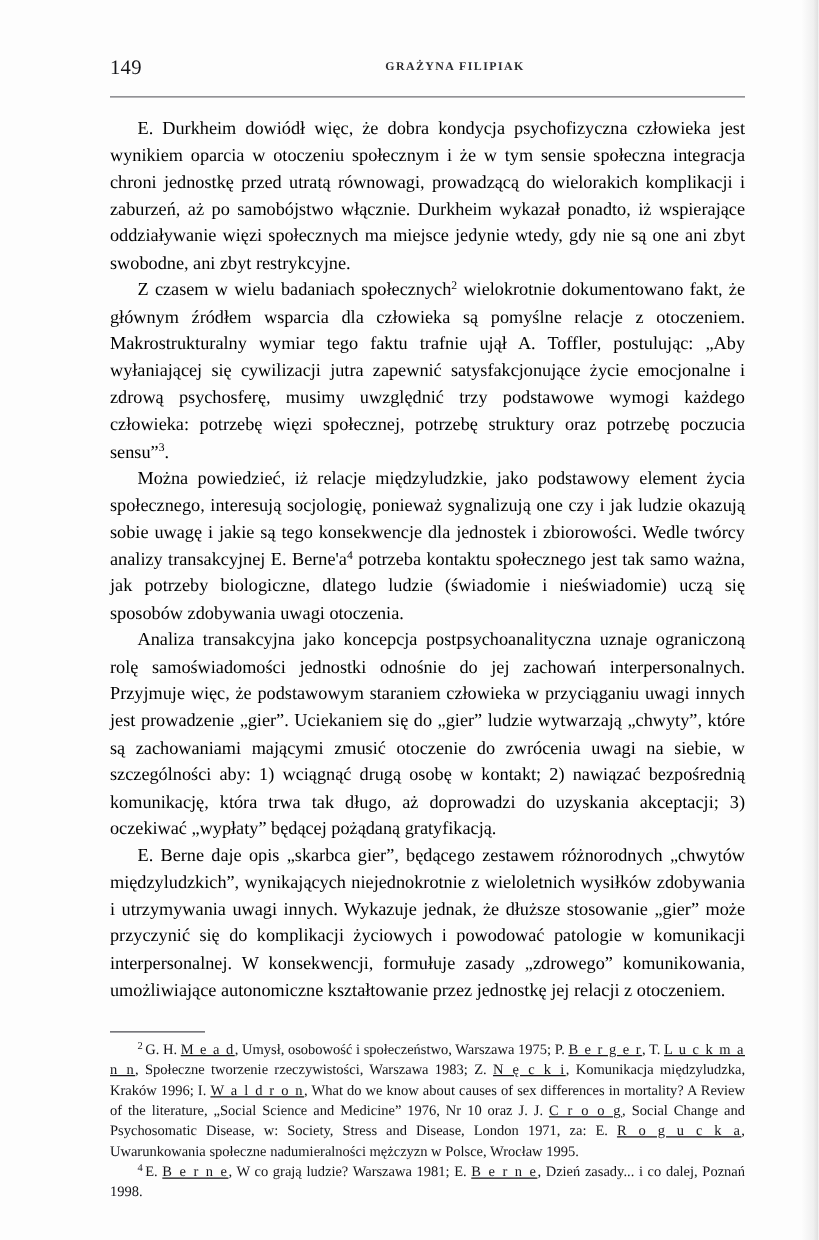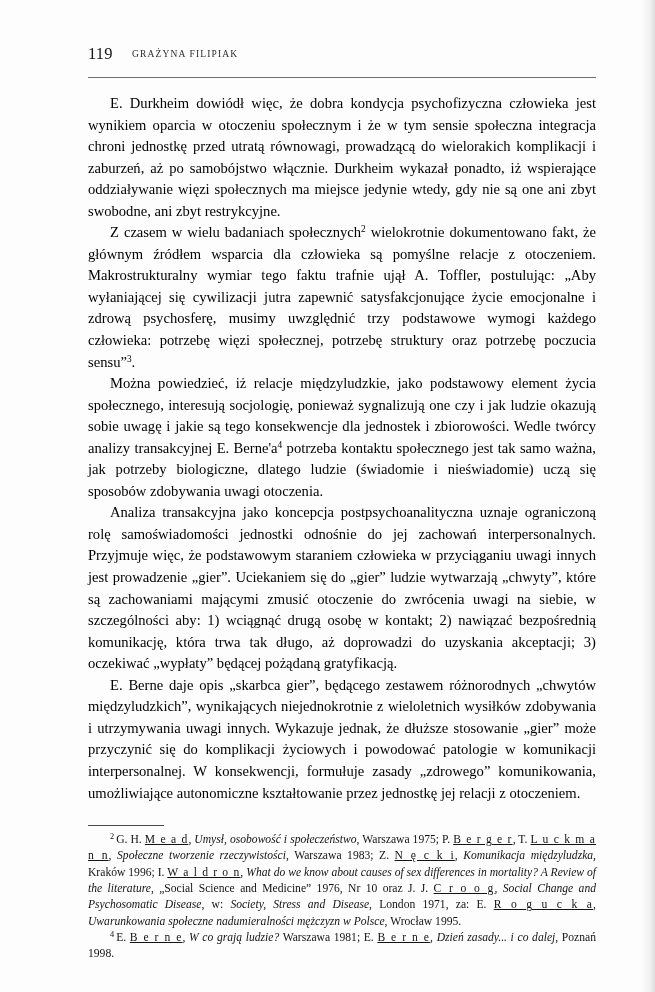--- a/index.html
+++ b/index.html
@@ -50,26 +50,28 @@
     top: 0;
     font-size: 16.5px;
     color: #16161a;
     letter-spacing: 0.2px;
   }
   .runtitle {
     position: absolute;
     left: 0;
     right: 0;
     top: 5px;
+    text-align: center;
     font-size: 9.5px;
     letter-spacing: 1.15px;
     color: #2b2b2f;
     font-variant: small-caps;
     text-transform: uppercase;
     padding-left: 44px;
+    font-weight: bold;
   }
   .rule-head {
     position: absolute;
     left: 0;
     right: 0;
     bottom: 0;
     height: 1px;
     background: #6f6f74;
   }
 
@@ -110,31 +112,31 @@
   }
   .notes p {
     margin: 0;
     text-indent: 22px;
   }
   .notes sup {
     font-size: 0.72em;
     vertical-align: 0.5em;
     padding-right: 2px;
   }
-  .it { font-style: italic; }
+  .it { }
   .nm { letter-spacing: 1.15px; text-decoration: underline; }
 </style>
 </head>
 <body>
 
 <div class="page">
   <div class="content">
 
     <div class="runhead">
-      <div class="folio">119</div>
+      <div class="folio">149</div>
       <div class="runtitle">GRAŻYNA FILIPIAK</div>
       <div class="rule-head"></div>
     </div>
 
     <div class="body">
         <p>E. Durkheim dowiódł więc, że dobra kondycja psychofizyczna człowieka jest wynikiem oparcia w otoczeniu społecznym i że w tym sensie społeczna integracja chroni jednostkę przed utratą równowagi, prowadzącą do wielorakich komplikacji i zaburzeń, aż po samobójstwo włącznie. Durkheim wykazał ponadto, iż wspierające oddziaływanie więzi społecznych ma miejsce jedynie wtedy, gdy nie są one ani zbyt swobodne, ani zbyt restrykcyjne.</p>
         <p>Z czasem w wielu badaniach społecznych<sup>2</sup> wielokrotnie dokumentowano fakt, że głównym źródłem wsparcia dla człowieka są pomyślne relacje z otoczeniem. Makrostrukturalny wymiar tego faktu trafnie ujął A. Toffler, postulując: „Aby wyłaniającej się cywilizacji jutra zapewnić satysfakcjonujące życie emocjonalne i zdrową psychosferę, musimy uwzględnić trzy podstawowe wymogi każdego człowieka: potrzebę więzi społecznej, potrzebę struktury oraz potrzebę poczucia sensu”<sup>3</sup>.</p>
         <p>Można powiedzieć, iż relacje międzyludzkie, jako podstawowy element życia społecznego, interesują socjologię, ponieważ sygnalizują one czy i jak ludzie okazują sobie uwagę i jakie są tego konsekwencje dla jednostek i zbiorowości. Wedle twórcy analizy transakcyjnej E. Berne'a<sup>4</sup> potrzeba kontaktu społecznego jest tak samo ważna, jak potrzeby biologiczne, dlatego ludzie (świadomie i nieświadomie) uczą się sposobów zdobywania uwagi otoczenia.</p>
         <p>Analiza transakcyjna jako koncepcja postpsychoanalityczna uznaje ograniczoną rolę samoświadomości jednostki odnośnie do jej zachowań interpersonalnych. Przyjmuje więc, że podstawowym staraniem człowieka w przyciąganiu uwagi innych jest prowadzenie „gier”. Uciekaniem się do „gier” ludzie wytwarzają „chwyty”, które są zachowaniami mającymi zmusić otoczenie do zwrócenia uwagi na siebie, w szczególności aby: 1) wciągnąć drugą osobę w kontakt; 2) nawiązać bezpośrednią komunikację, która trwa tak długo, aż doprowadzi do uzyskania akceptacji; 3) oczekiwać „wypłaty” będącej pożądaną gratyfikacją.</p>
         <p>E. Berne daje opis „skarbca gier”, będącego zestawem różnorodnych „chwytów międzyludzkich”, wynikających niejednokrotnie z wieloletnich wysiłków zdobywania i utrzymywania uwagi innych. Wykazuje jednak, że dłuższe stosowanie „gier” może przyczynić się do komplikacji życiowych i powodować patologie w komunikacji interpersonalnej. W konsekwencji, formułuje zasady „zdrowego” komunikowania, umożliwiające autonomiczne kształtowanie przez jednostkę jej relacji z otoczeniem.</p>

